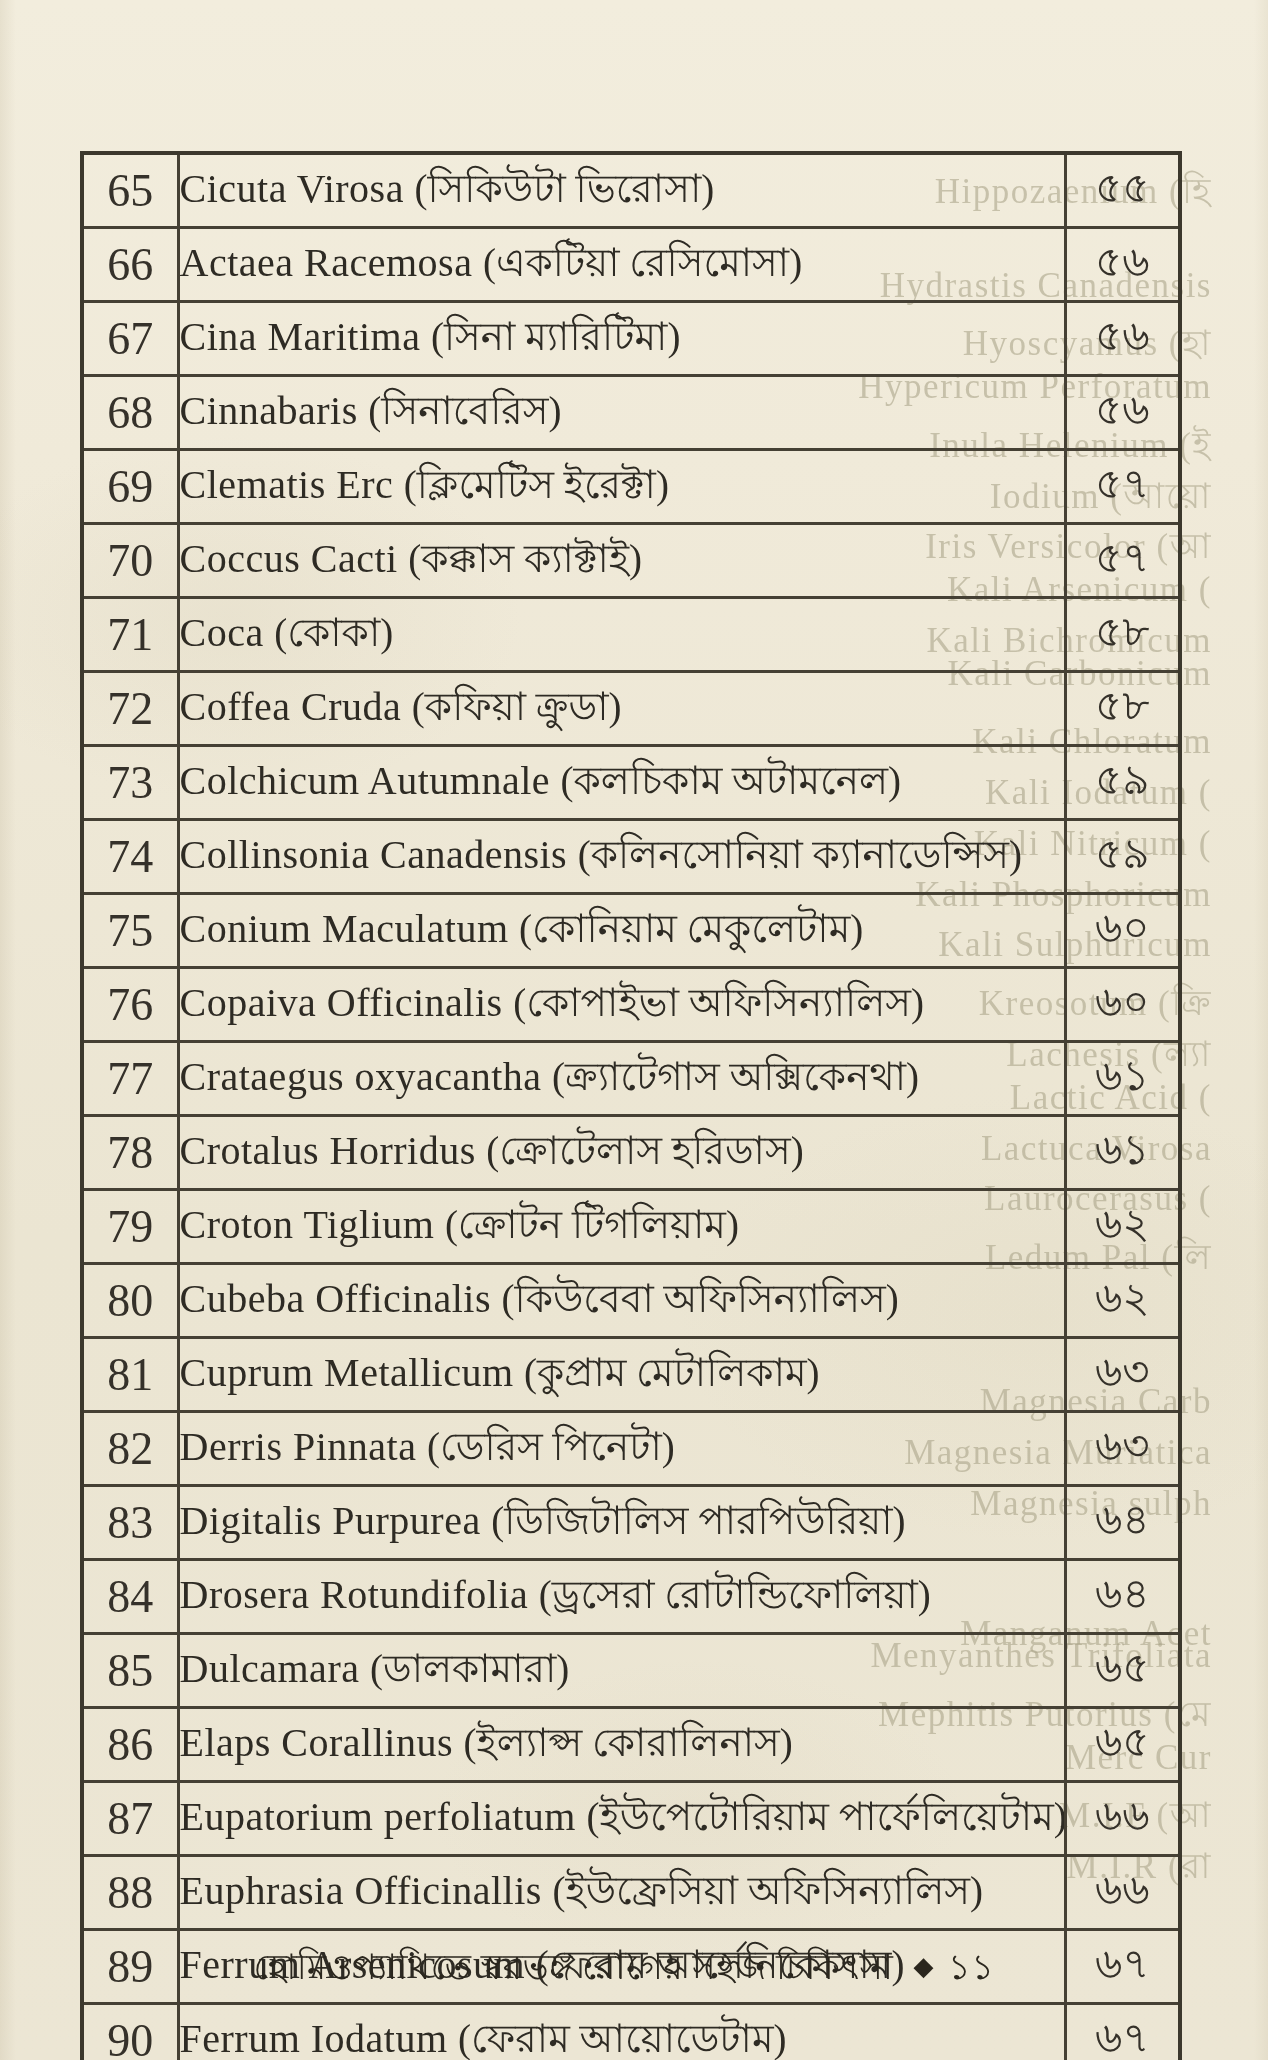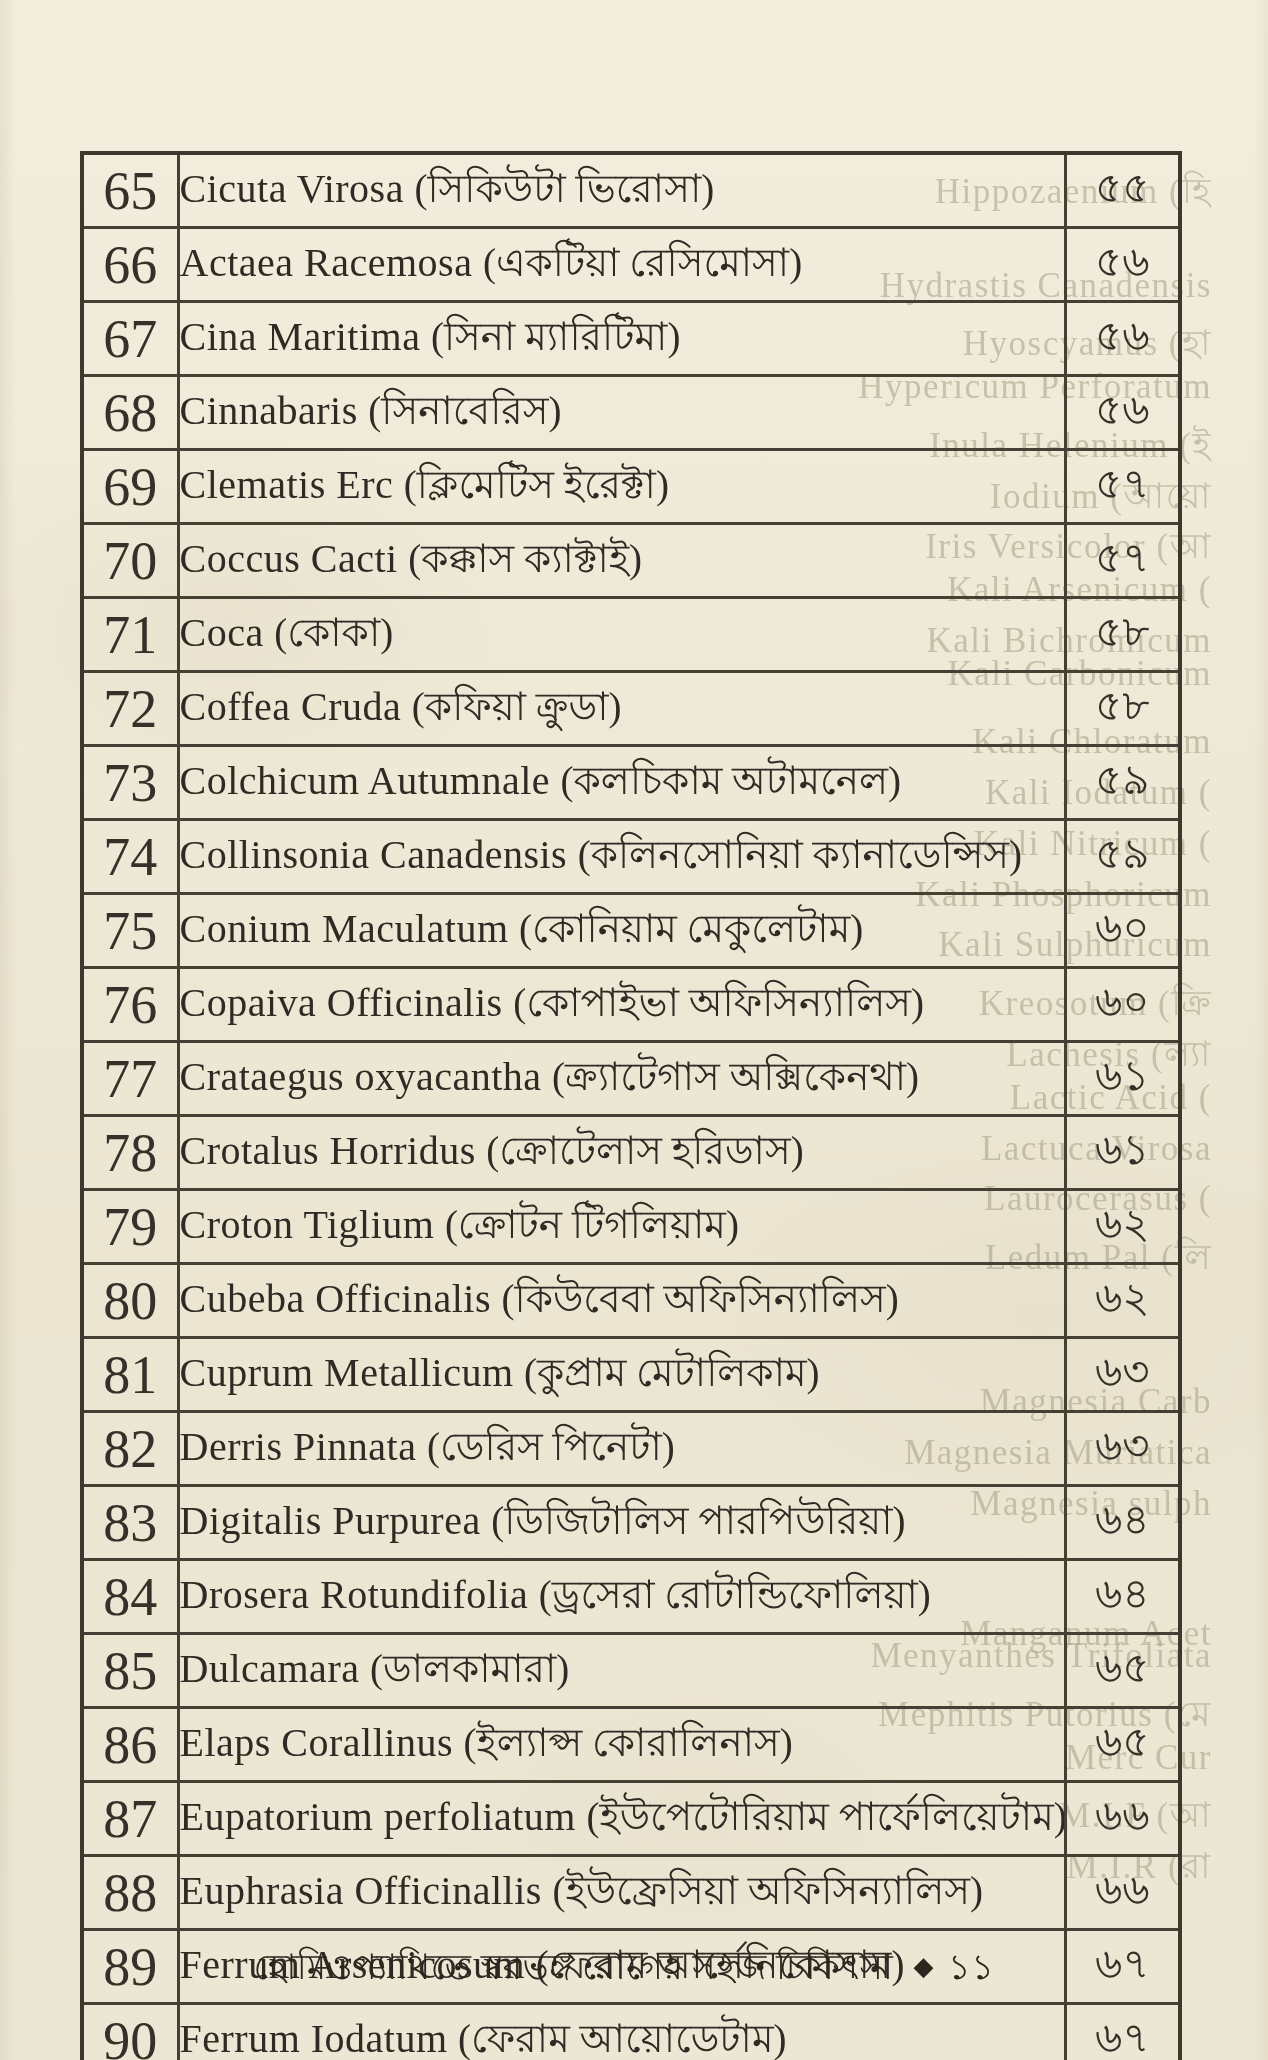--- a/index.html
+++ b/index.html
@@ -46,21 +46,21 @@
     z-index:2;background:transparent;
   }
   table.remedy-table td{
     border:3px solid #44403494;
     border-color:#454034;
     padding:0;vertical-align:middle;background:transparent;
   }
   table.remedy-table{border:4px solid #3c382d;}
   td.sl{
     text-align:center;
-    font-size:54px;color:#35312a;
+    font-size:46px;color:#35312a;
   }
   td.name{
     padding:0 8px 0 22px;
     white-space:nowrap;overflow:hidden;
     color:#2e2b24;
   }
   .latin{font-size:40px;letter-spacing:.5px;}
   .bn{font-size:39px;}
   td.pg{
     text-align:center;

